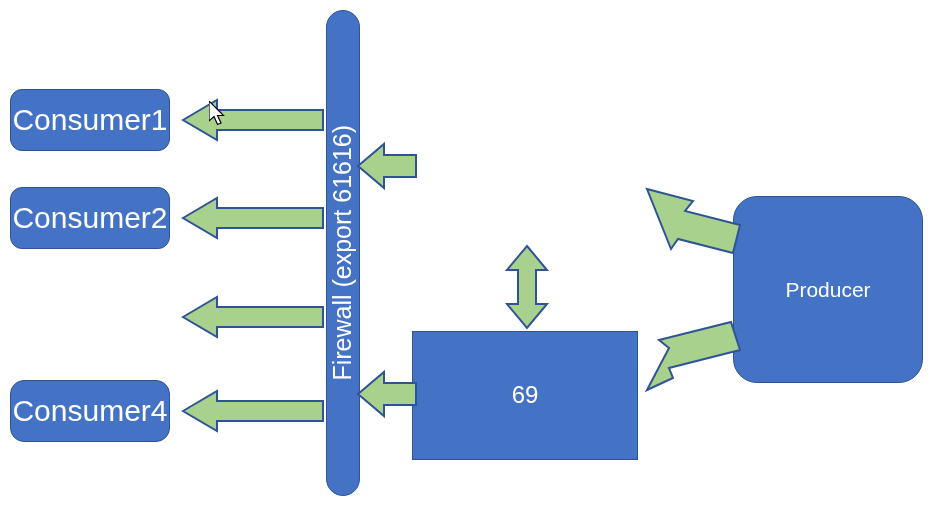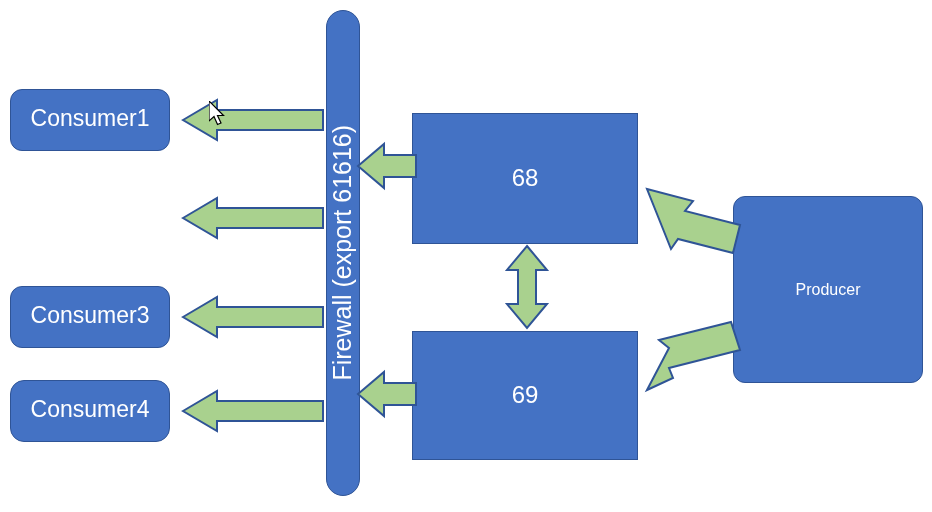--- a/index.html
+++ b/index.html
@@ -22,30 +22,30 @@
     border: 1px solid #2F5496;
     color: #ffffff;
     display: flex;
     align-items: center;
     justify-content: center;
     text-align: center;
     line-height: 1.1;
   }
   .consumer {
     border-radius: 12px;
-    font-size: 23px;
+    font-size: 30px;
     padding-bottom: 2px;
   }
   .broker {
     border-radius: 0px;
     font-size: 24px;
   }
   .producer {
-    border-radius: 12px;
-    font-size: 16px;
+    border-radius: 24px;
+    font-size: 21px;
     align-items: center;
   }
   .firewall {
     border-radius: 18px;
     font-size: 25px;
   }
   .firewall .vtext {
     transform: rotate(-90deg);
     white-space: nowrap;
     display: block;
@@ -70,36 +70,33 @@
 </style>
 </head>
 <body>
 
 <div id="canvas">
 
   <div class="node consumer" style="left:10px; top:89px; width:160px; height:62px;">
     <span>Consumer1</span>
   </div>
 
+  <div class="node consumer" style="left:10px; top:187px; width:160px; height:62px;">
+    <span>Consumer2</span>
+  </div>
 
-  <div class="node consumer" style="left:10px; top:286px; width:160px; height:62px;">
-    <span>Consumer3</span>
-  </div>
 
   <div class="node consumer" style="left:10px; top:380px; width:160px; height:62px;border-radius:14px;">
     <span>Consumer4</span>
   </div>
 
   <div class="node firewall" style="left:326px; top:10px; width:34px; height:486px;">
     <span class="vtext">Firewall (export 61616)</span>
   </div>
 
-  <div class="node broker" style="left:412px; top:113px; width:226px; height:131px;">
-    <span>68</span>
-  </div>
 
   <div class="node broker" style="left:412px; top:331px; width:226px; height:129px;text-align:right;">
     <span>69</span>
   </div>
 
   <div class="node producer" style="left:733px; top:196px; width:190px; height:187px;">
     <span>Producer</span>
   </div>
 
   <svg class="arrow-svg" style="left:183px; top:98px;" width="140" height="44" viewBox="0 0 140 44">

